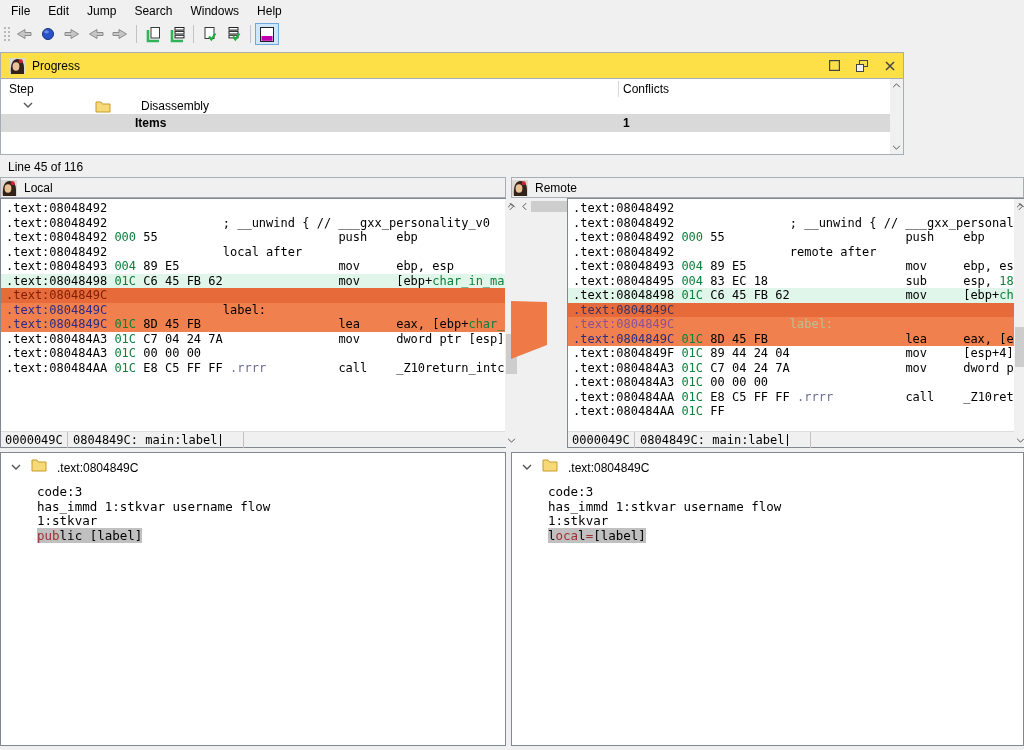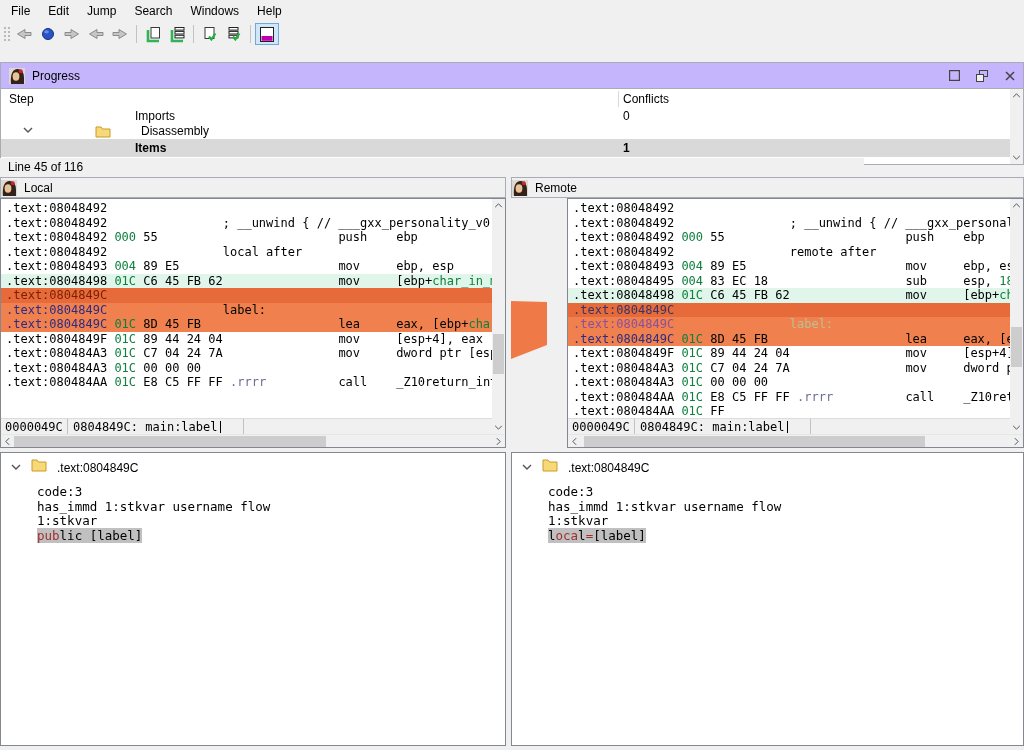--- a/index.html
+++ b/index.html
@@ -11,21 +11,21 @@
   .menu-item{padding:0 9px;line-height:22px;font-size:12px;cursor:default}
 
   
   .toolbar{height:24px;display:flex;align-items:center;padding-left:2px;background:#f0f0f0}
   .tb-handle{width:8px;height:18px;background-image:radial-gradient(#b9b9b9 1px,transparent 1px);background-size:4px 4px;background-position:1px 1px;margin-right:2px}
   .tb-btn{width:24px;height:22px;display:flex;align-items:center;justify-content:center;border:1px solid transparent}
   .tb-btn.selected{background:#cfe7fa;border:1px solid #70a8dc}
   .tb-sep{width:1px;height:18px;background:#c3c3c3;margin:0 4px}
 
   
-  .progress-window{position:absolute;left:0;top:62px;width:1024px;border:1px solid #a8adb5;background:#c4b5fd}
+  .progress-window{position:absolute;left:0;top:52px;width:904px;border:1px solid #a8adb5;background:#fde047}
   .p-titlebar{height:25px;display:flex;align-items:center;padding-left:8px;position:relative}
   .p-title{margin-left:7px;font-size:12px}
   .p-winbtns{position:absolute;right:6px;top:0;height:25px;display:flex;align-items:center;gap:14px}
   .p-winbtn{width:14px;height:14px;display:flex;align-items:center;justify-content:center}
   .p-body{position:relative;height:76px;border-top:1px solid #a8adb5;background:#fff;overflow:hidden}
   .t-header{position:relative;height:20px;line-height:20px}
   .t-step{position:absolute;left:8px}
   .t-confh{position:absolute;left:622px}
   .t-coldiv{position:absolute;left:617px;top:2px;height:16px;width:1px;background:#d9d9d9}
   .t-row{position:relative;height:15px;line-height:15px;width:calc(100% - 13px)}
@@ -38,21 +38,21 @@
 
   
   .linebar{position:absolute;left:0;top:158px;width:864px;height:19px;line-height:19px;padding-left:8px;background:#f0f0f0}
 
   
   .pane-header{height:21px;border:1px solid #a8adb5;background:#f0f0f0;display:flex;align-items:center;}
   .pane-header .ph-label{margin-left:7px}
   .pane{position:absolute;top:177px}
   .pane.local{left:0;width:506px}
   .pane.remote{left:511px;width:513px}
-  .listing-box{border:1px solid #828790;background:#fff;height:250px;display:flex;flex-direction:column;margin-top:0}
+  .listing-box{border:1px solid #828790;background:#fff;height:250px;display:flex;flex-direction:row;margin-top:0}
   .pane.remote .listing-outer{position:relative;height:250px;margin-top:0}
   .pane.remote .listing-box{position:absolute;left:56px;right:0;top:0}
   .lst-top{flex:1;display:flex;min-height:0}
   .lst-content{flex:1;display:flex;flex-direction:column;min-width:0}
   .lines{flex:1;overflow:hidden;padding-top:2px;font-family:"DejaVu Sans Mono",monospace}
   .asm-line{white-space:pre;height:14.5px;line-height:14.5px;font-size:12px;padding-left:5px}
   .bg-mint{background:#e1f6ea}
   .bg-orange{background:#f0814e}
   .bg-orange-dark{background:#e66a3a}
   .c-k{color:#000}
@@ -236,24 +236,20 @@
     </div>
   </div>
   <div class="p-body">
     <div class="t-header">
       <span class="t-step">Step</span>
       <span class="t-coldiv"></span>
       <span class="t-confh">Conflicts</span>
     </div>
     <div id="tree-rows">
         <div class="t-row">
-          <span class="t-label">Imports</span>
-          <span class="t-conf">0</span>
-        </div>
-        <div class="t-row">
           <span class="t-chevron">
             <svg width="10" height="7" viewBox="0 0 10 7">
               <path d="M1 1 L5 5 L9 1" stroke="#555" fill="none" stroke-width="1.4"></path>
             </svg>
           </span>
           <span class="t-folder">
             <svg width="16" height="13" viewBox="0 0 16 13">
               <path d="M1 2 h5 l1.5 2 H15 v8 H1 z" fill="#f7d977" stroke="#c89b2a"></path>
             </svg>
           </span>
@@ -299,21 +295,20 @@
         <div class="lines" id="local-lines">
             <div class="asm-line"><span class="c-k">.text:08048492</span></div>
             <div class="asm-line"><span class="c-k">.text:08048492                </span><span class="c-b">; __unwind { // ___gxx_personality_v0</span></div>
             <div class="asm-line"><span class="c-k">.text:08048492 </span><span class="c-g">000</span><span class="c-k"> </span><span class="c-y">55</span><span class="c-k">                         </span><span class="c-b">push    ebp</span></div>
             <div class="asm-line"><span class="c-k">.text:08048492                </span><span class="c-b">local after</span></div>
             <div class="asm-line"><span class="c-k">.text:08048493 </span><span class="c-g">004</span><span class="c-k"> </span><span class="c-y">89 E5</span><span class="c-k">                      </span><span class="c-b">mov     ebp, esp</span></div>
             <div class="asm-line bg-mint"><span class="c-k">.text:08048498 </span><span class="c-g">01C</span><span class="c-k"> </span><span class="c-y">C6 45 FB 62</span><span class="c-k">                </span><span class="c-b">mov     [ebp+</span><span class="c-g">char_in_ma</span></div>
             <div class="asm-line bg-orange-dark"><span class="c-m">.text:0804849C</span></div>
             <div class="asm-line bg-orange"><span class="c-n">.text:0804849C</span><span class="c-k">                </span><span class="c-b">label:</span></div>
             <div class="asm-line bg-orange"><span class="c-n">.text:0804849C </span><span class="c-g">01C</span><span class="c-k"> </span><span class="c-y">8D 45 FB</span><span class="c-k">                   </span><span class="c-b">lea     eax, [ebp+</span><span class="c-g">char_</span></div>
-            <div class="asm-line"><span class="c-k">.text:0804849F </span><span class="c-g">01C</span><span class="c-k"> </span><span class="c-y">89 44 24 04</span><span class="c-k">                </span><span class="c-b">mov     [esp+4], eax</span></div>
             <div class="asm-line"><span class="c-k">.text:080484A3 </span><span class="c-g">01C</span><span class="c-k"> </span><span class="c-y">C7 04 24 7A</span><span class="c-k">                </span><span class="c-b">mov     dword ptr [esp]</span></div>
             <div class="asm-line"><span class="c-k">.text:080484A3 </span><span class="c-g">01C</span><span class="c-k"> </span><span class="c-y">00 00 00</span></div>
             <div class="asm-line"><span class="c-k">.text:080484AA </span><span class="c-g">01C</span><span class="c-k"> </span><span class="c-y">E8 C5 FF FF</span><span class="c-k"> </span><span class="c-r">.rrrr</span><span class="c-k">          </span><span class="c-b">call    _Z10return_intc</span></div>
           </div>
         <div class="statusbar">
           <span class="sb-cell1">0000049C</span>
           <span class="sb-div"></span>
           <span class="sb-cell2">0804849C: main:label</span>
           <span class="sb-cursor"></span>
           <span class="sb-div2"></span>

